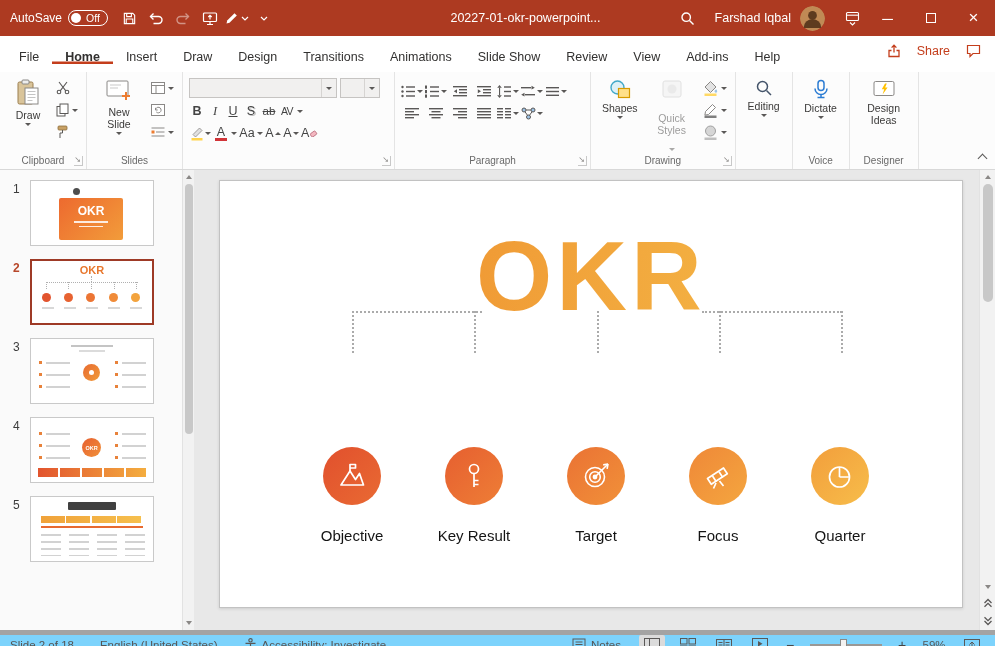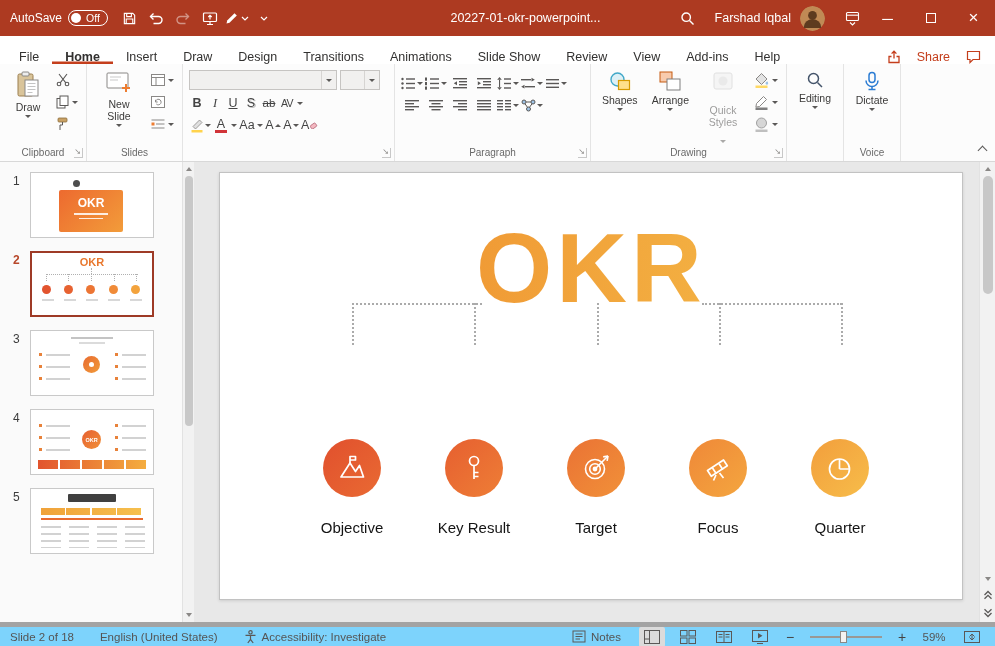--- a/index.html
+++ b/index.html
@@ -16,21 +16,21 @@
   .tb-btn { width:27px; height:28px; display:flex; align-items:center; justify-content:center; border-radius:2px; gap:2px; }
   .tb-btn.disabled { opacity:.45; }
   .tb-title { position:absolute; left:50%; transform:translateX(-50%); font-size:12.5px; white-space:nowrap;margin-left:28px; }
   .tb-right { position:absolute; right:0; top:0; height:36px; display:flex; align-items:center; }
   .tb-user { font-size:12.5px; margin:0 9px 0 14px; }
   .avatar { width:25px; height:25px; border-radius:50%; overflow:hidden; display:block; margin-right:14px; }
   .win-btn { width:43px; height:36px; display:flex; align-items:center; justify-content:center; font-size:15px; }
   .maxbox { width:10px; height:10px; border:1px solid #fff; display:block; }
 
   
-  .tabrow { height:28px; flex:0 0 28px; background:#fff; display:flex; align-items:flex-end; padding-left:6px; }
+  .tabrow { height:28px; flex:0 0 28px; background:#fff; display:flex; align-items:flex-start; padding-left:6px;margin-top:8px; }
   .tab { padding:6px 13px 0; font-size:12.5px; color:#323130; display:flex; align-items:center; cursor:default; }
   .tab.active { font-weight:700; box-shadow:inset 0 -2.5px 0 #C43E1C; }
   .share-area { margin-left:auto; display:flex; align-items:center; gap:16px; padding-right:14px; }
   .share { display:flex; align-items:center; gap:16px; color:#C43E1C; font-size:12.5px; }
 
   
   .ribbon { height:98px; flex:0 0 98px; background:#FCFCFC; border-bottom:1px solid #D8D8D8; display:flex; position:relative; }
   .group { border-right:1px solid #E4E4E4; display:flex; flex-direction:column; position:relative; }
   .gbody { flex:1; display:flex; padding:4px 6px 0; gap:4px; }
   .glabel { font-size:10px; color:#696969; text-align:center; padding:0 12px 3px; }
@@ -553,28 +553,20 @@
     <div class="group">
       <div class="gbody">
         <div class="bb">
           <svg width="22" height="20" viewBox="0 0 22 20">
               <circle cx="8.5" cy="8.5" r="6.5" fill="#DDF0F6" stroke="#41A8C8" stroke-width="1.4"></circle>
               <rect x="9.5" y="9.5" width="11" height="9" fill="#FFE08A" stroke="#D79B00" stroke-width="1.2"></rect>
             </svg>
           <span class="lbl">Shapes</span>
           <span class="tri"></span>
         </div>
-        <div class="bb">
-          <svg width="22" height="20" viewBox="0 0 22 20">
-              <rect x="1" y="1" width="12" height="10" fill="#F8CBAD" stroke="#C55A11"></rect>
-              <rect x="8" y="8" width="13" height="11" fill="#fff" stroke="#7F7F7F"></rect>
-            </svg>
-          <span class="lbl">Arrange</span>
-          <span class="tri"></span>
-        </div>
         <div class="bb disabled" style="max-width:50px;gap:10px;">
           <svg width="22" height="20" viewBox="0 0 22 20">
               <rect x="2" y="2" width="18" height="16" rx="2" fill="#EFEFEF" stroke="#C6C6C6"></rect>
               <circle cx="11" cy="10" r="4.5" fill="#DADADA"></circle>
             </svg>
           <span class="lbl">Quick Styles</span>
           <span class="tri"></span>
         </div>
         <div class="minicol">
           <div class="mb">
@@ -628,20 +620,32 @@
               <path d="M9 15.5 v3"></path>
               <path d="M5.5 18.5 h7"></path>
             </svg>
           <span class="lbl">Dictate</span>
           <span class="tri"></span>
         </div>
       </div>
       <div class="glabel">Voice</div>
     </div>
 
+    <div class="group">
+      <div class="gbody" style="justify-content:center;">
+        <div class="bb" style="max-width:56px;">
+          <svg width="22" height="20" viewBox="0 0 22 20">
+              <rect x="1" y="2.5" width="20" height="14" rx="1.5" fill="#fff" stroke="#8A8886"></rect>
+              <path d="M12 4.5 L8.8 10.2 h2.4 L9.6 15.4 L14.6 8.6 h-2.5 L13.8 4.5z" fill="#FFC000"></path>
+            </svg>
+          <span class="lbl">Design Ideas</span>
+        </div>
+      </div>
+      <div class="glabel">Designer</div>
+    </div>
 
     <span class="collapse-chev"></span>
   </div>
 
   <div class="workspace">
 
     <div class="slide-panel">
       <div class="entry">
         <span class="snum">1</span>
         <div class="thumb">

